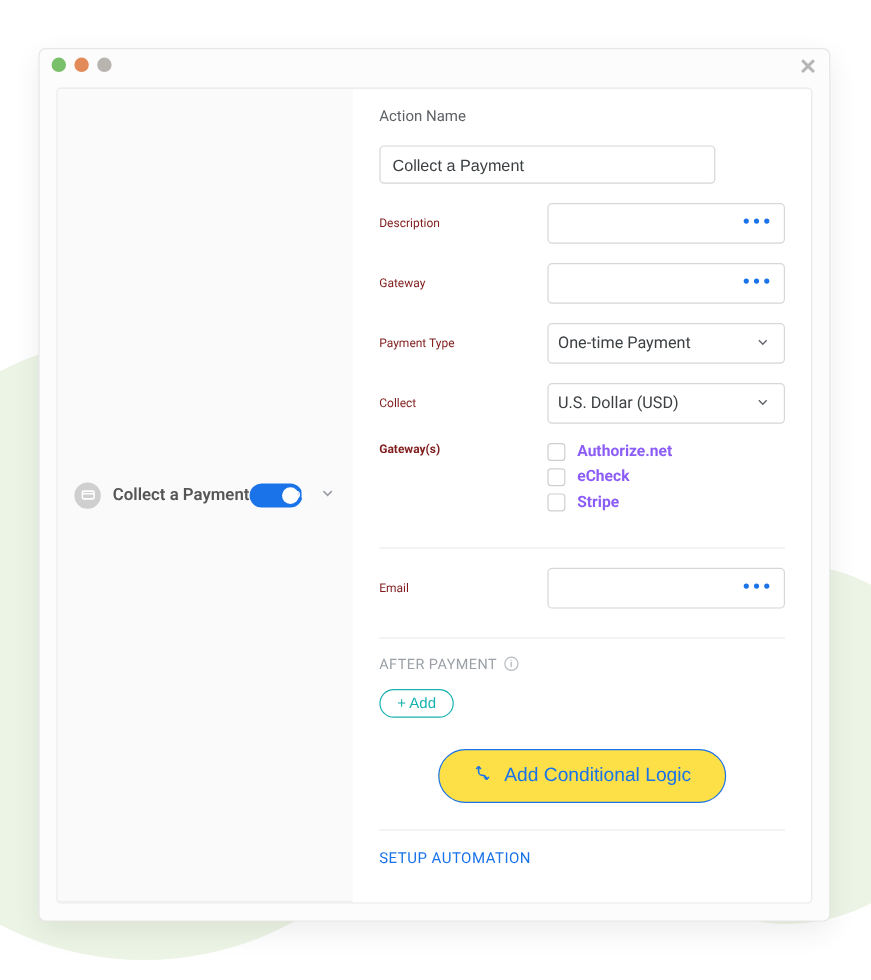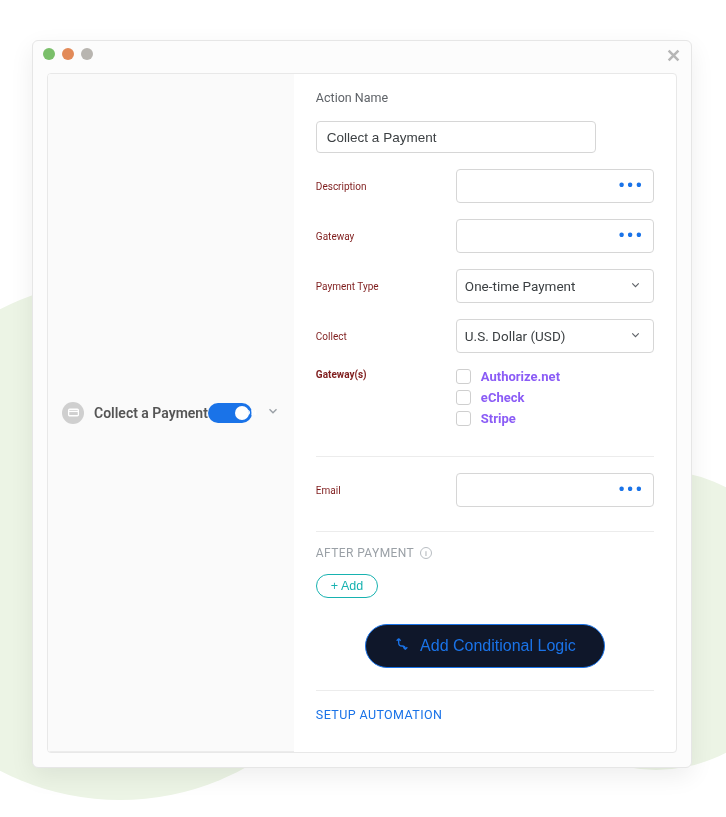--- a/index.html
+++ b/index.html
@@ -161,21 +161,21 @@
 
   .add-btn {
     margin-top: 14px;
     border: 1px solid #17b2b0; color: #17b2b0;
     background: #fff; border-radius: 20px;
     padding: 4px 14px; font-size: 12.5px; cursor: pointer;
   }
 
   .cond-btn-wrap { display: flex; justify-content: center; margin-top: 26px; margin-bottom: 8px;}
   .cond-btn {
-    border: 1px solid #1a73e8; color: #1a73e8; background: #0f172a;
+    border: 1px solid #1a73e8; color: #1a73e8; background: #fde047;
     border-radius: 26px; padding: 11px 28px; font-size: 16px;
     display: flex; align-items: center; gap: 10px; cursor: pointer;
   }
 
   .footer-link {
     display: block;
     border-top: 1px solid #ececec;
     margin-top: 22px;
     padding-top: 16px;
     padding-bottom: 20px;

